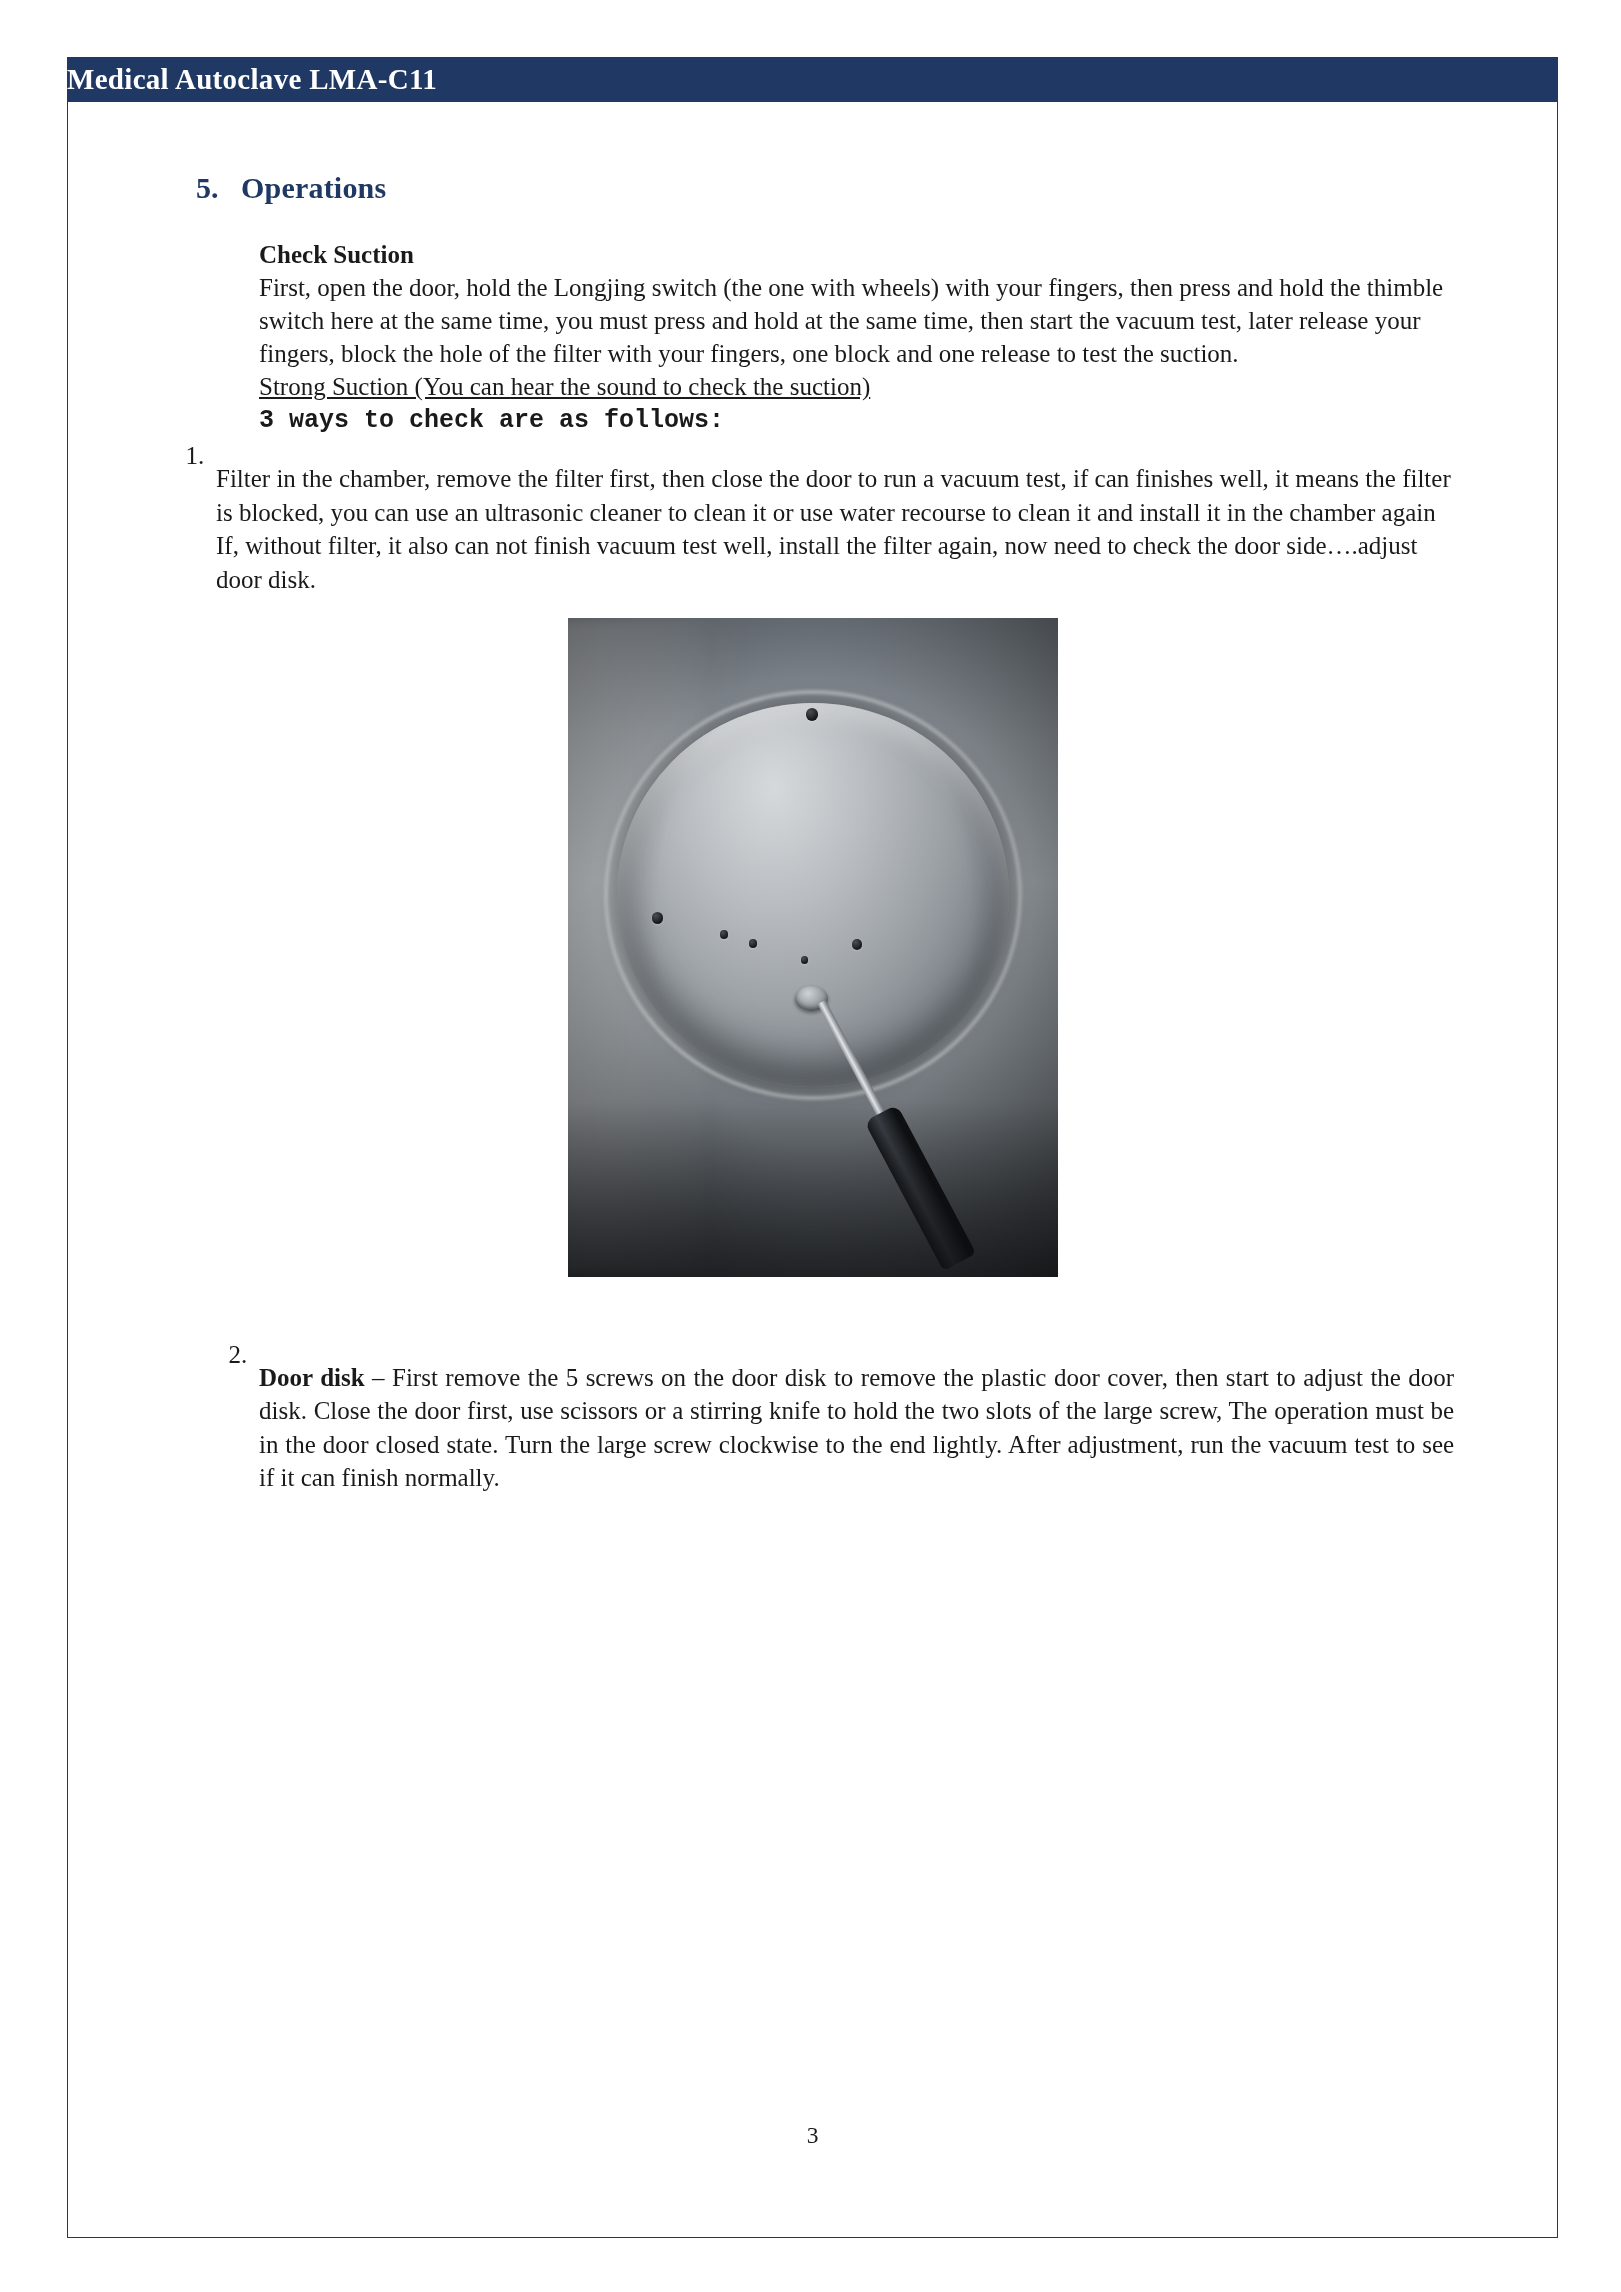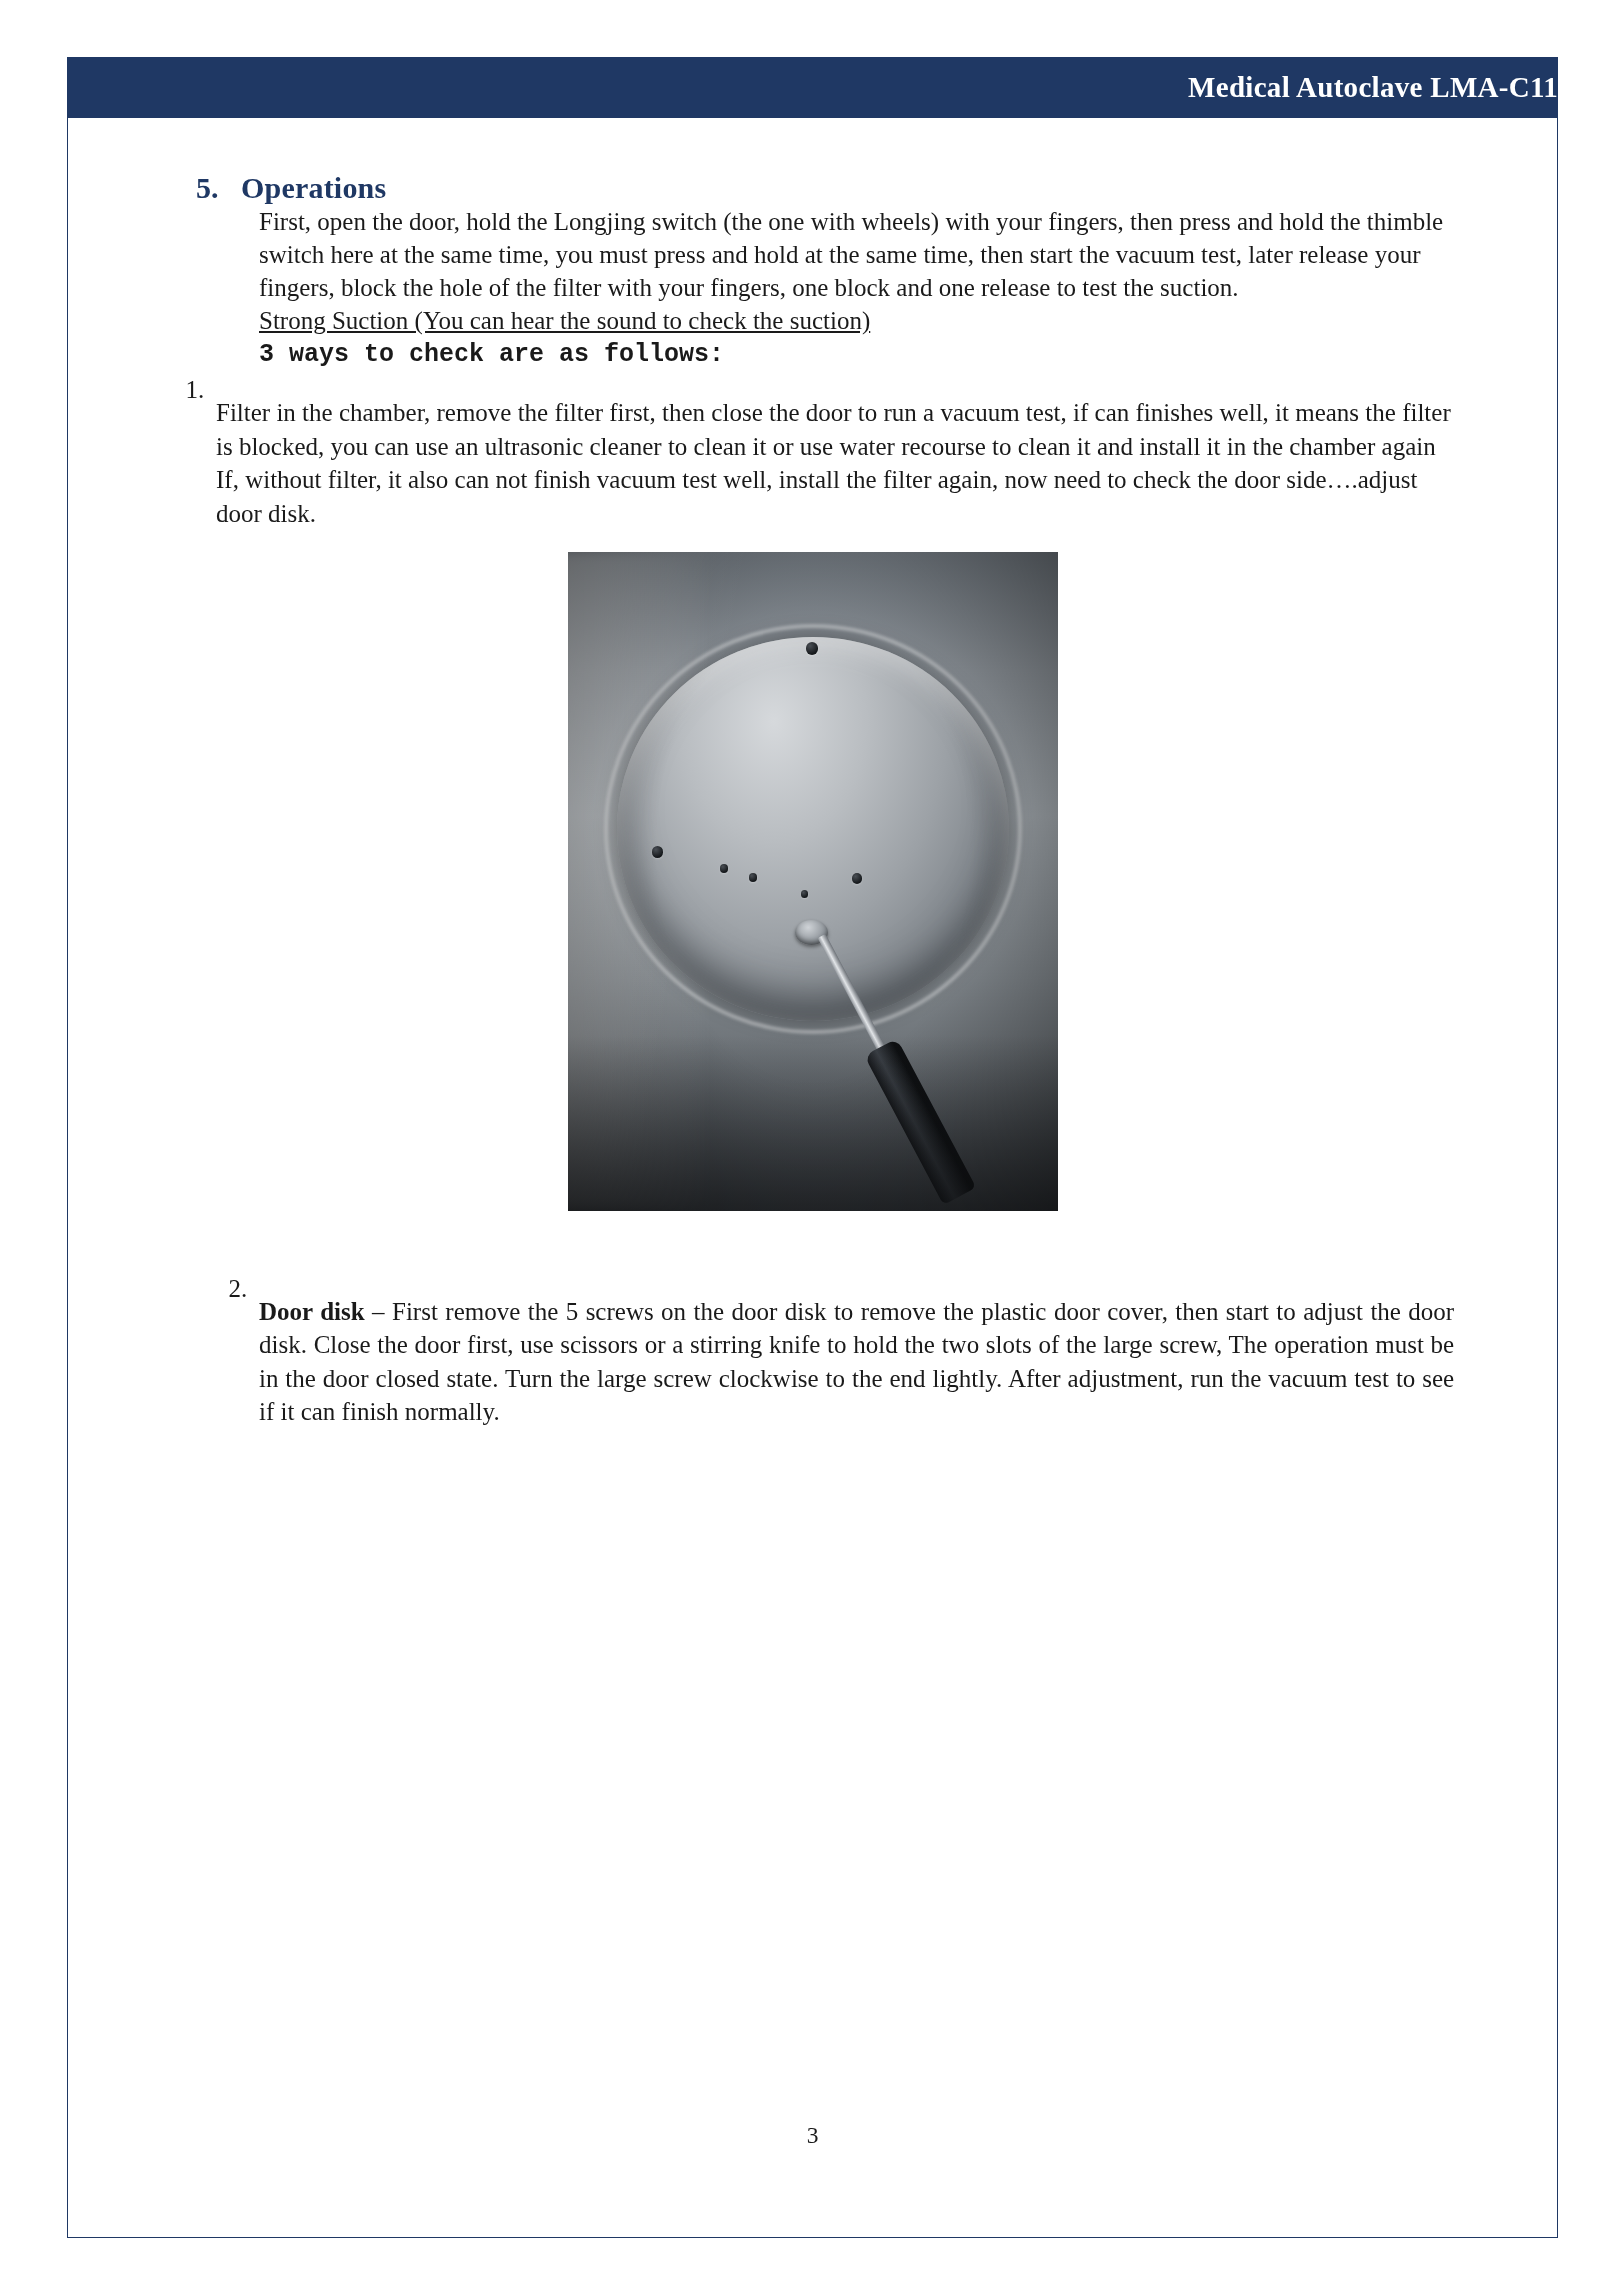--- a/index.html
+++ b/index.html
@@ -34,26 +34,26 @@
     box-sizing: border-box;
     background: #ffffff;
   }
 
   
   .header-banner {
     position: absolute;
     left: 67px;
     top: 57px;
     width: 1491px;
-    height: 61px;
+    height: 45px;
     background: #1f3864;
     color: #ffffff;
     display: flex;
     align-items: center;
-    justify-content: flex-end;
+    justify-content: flex-start;
     box-sizing: border-box;
   }
   .header-title {
     font-family: "Liberation Serif", serif;
     font-weight: bold;
     font-size: 29px;
     letter-spacing: 0.3px;
   }
 
   
@@ -281,20 +281,21 @@
   </div>
 
   <div class="content">
 
     <div class="section-heading">
       <span class="num">5.</span>
       <span class="title">Operations</span>
     </div>
 
     <div class="body-block">
+      <div class="sub-heading">Check Suction</div>
       <p class="para">First, open the door, hold the Longjing switch (the one with wheels) with your fingers, then press and hold the thimble switch here at the same time, you must press and hold at the same time, then start the vacuum test, later release your fingers, block the hole of the filter with your fingers, one block and one release to test the suction.</p>
 
       <div class="underline-bold">Strong Suction (You can hear the sound to check the suction)</div>
       <div class="bold-line">3 ways to check are as follows:</div>
     </div>
 
     <div class="list-item">
       <span class="marker">1.</span>
       <span class="item-body">Filter in the chamber, remove the filter first, then close the door to run a vacuum test, if can finishes well, it means the filter is blocked, you can use an ultrasonic cleaner to clean it or use water recourse to clean it and install it in the chamber again If, without filter, it also can not finish vacuum test well, install the filter again, now need to check the door side….adjust door disk.</span>
     </div>

